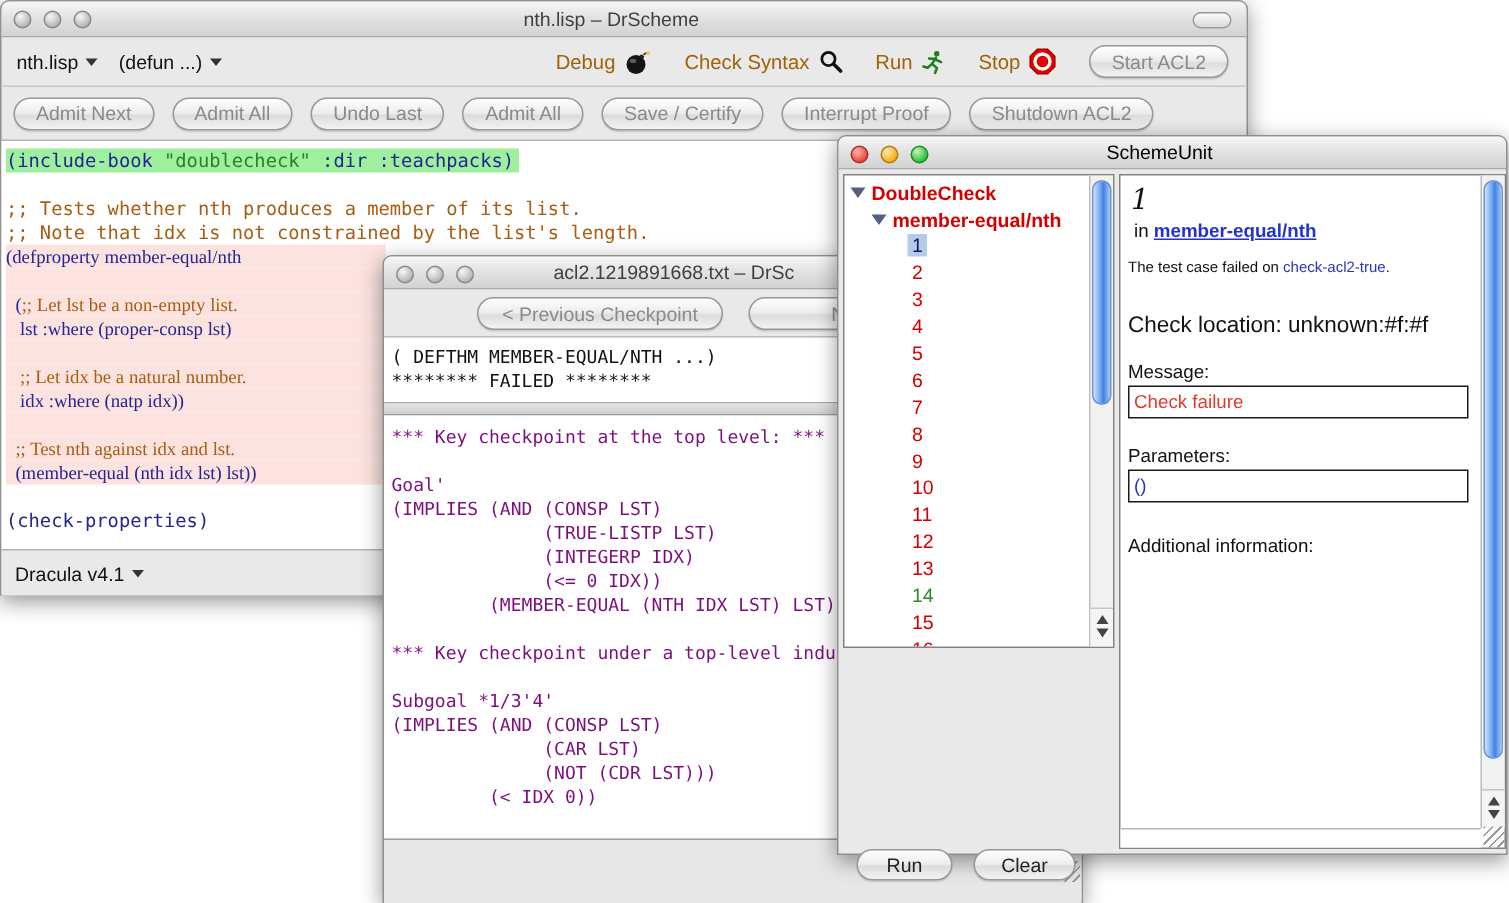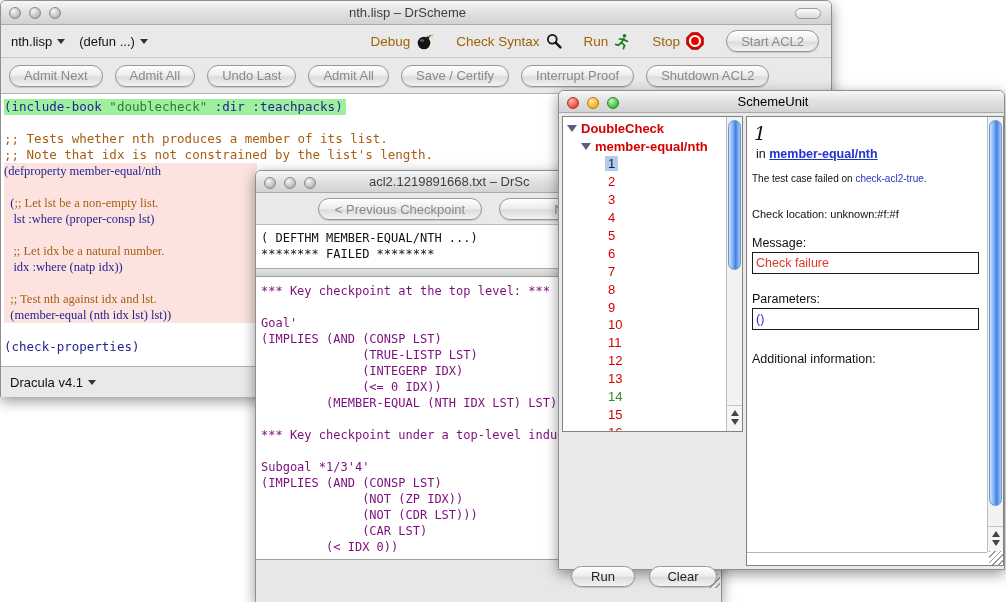--- a/index.html
+++ b/index.html
@@ -104,21 +104,21 @@
   .dp-vscroll { bottom:13px; }
   .hstrip { position:absolute; left:0; right:16px; bottom:0; height:13px; background:#fff; border-top:1px solid #b5b5b5; }
   .dp-grip { right:0; bottom:0; }
   
   .dp-content { position:absolute; left:0; top:0; right:17px; bottom:13px; overflow:hidden; padding-top:2px; }
   .case-title { font-family:"DejaVu Serif",serif; font-style:italic; font-size:19px; margin:3px 0 0 7px; color:#111; }
   .in-line { margin:3px 0 0 9px; font-size:12.5px; color:#111; }
   .suite-link { color:var(--link-blue); font-weight:bold; text-decoration:underline; }
   .dp-para { margin:10px 0 0 5px; width:228px; font-size:10px; line-height:16.5px; color:#111; }
   .blue { color:var(--value-blue); }
-  .dp-line { margin:20px 0 0 5px; font-size:11px; color:#111; }
+  .dp-line { margin:20px 0 0 5px; font-size:15px; color:#111; }
   .lbl { margin:16px 0 2px 5px; font-size:12.5px; color:#111; }
   .valbox { margin:2px 0 0 5px; width:227px; min-height:21px; border:1px solid #1a1a1a; background:#fff;
       padding:2px 3px; font-size:12.5px; line-height:16px; }
   .valbox .red { color:var(--msg-red); }
   #fields .lbl { margin-top:8px; }
   #fields .lbl:first-child { margin-top:1px; }
   .su-bottom { position:absolute; left:0; top:450px; width:186px; height:30px; }
   #run-btn { position:absolute; left:12px; top:3px; width:64px; height:21px; }
   #clear-btn { position:absolute; left:90px; top:3px; width:68px; height:21px; }
   
@@ -247,23 +247,22 @@
       <div class="cp-line purple">(IMPLIES (AND (CONSP LST)</div>
       <div class="cp-line purple">              (TRUE-LISTP LST)</div>
       <div class="cp-line purple">              (INTEGERP IDX)</div>
       <div class="cp-line purple">              (&lt;= 0 IDX))</div>
       <div class="cp-line purple">         (MEMBER-EQUAL (NTH IDX LST) LST))</div>
       <div class="cp-line purple"></div>
       <div class="cp-line purple">*** Key checkpoint under a top-level induct</div>
       <div class="cp-line purple"></div>
       <div class="cp-line purple">Subgoal *1/3'4'</div>
       <div class="cp-line purple">(IMPLIES (AND (CONSP LST)</div>
-      <div class="cp-line purple">              (NOT (ZP IDX))</div>
+      <div class="cp-line purple">              (CAR LST)</div>
       <div class="cp-line purple">              (NOT (CDR LST)))</div>
-      <div class="cp-line purple">              (CAR LST)</div>
       <div class="cp-line purple">         (&lt; IDX 0))</div>
     </div>
   <div class="cp-bottom">
     <span class="status-box"></span>
     <span class="grip"></span>
   </div>
 </div>
 
 <div class="window" id="schemeunit-window">
   <div class="titlebar small">

